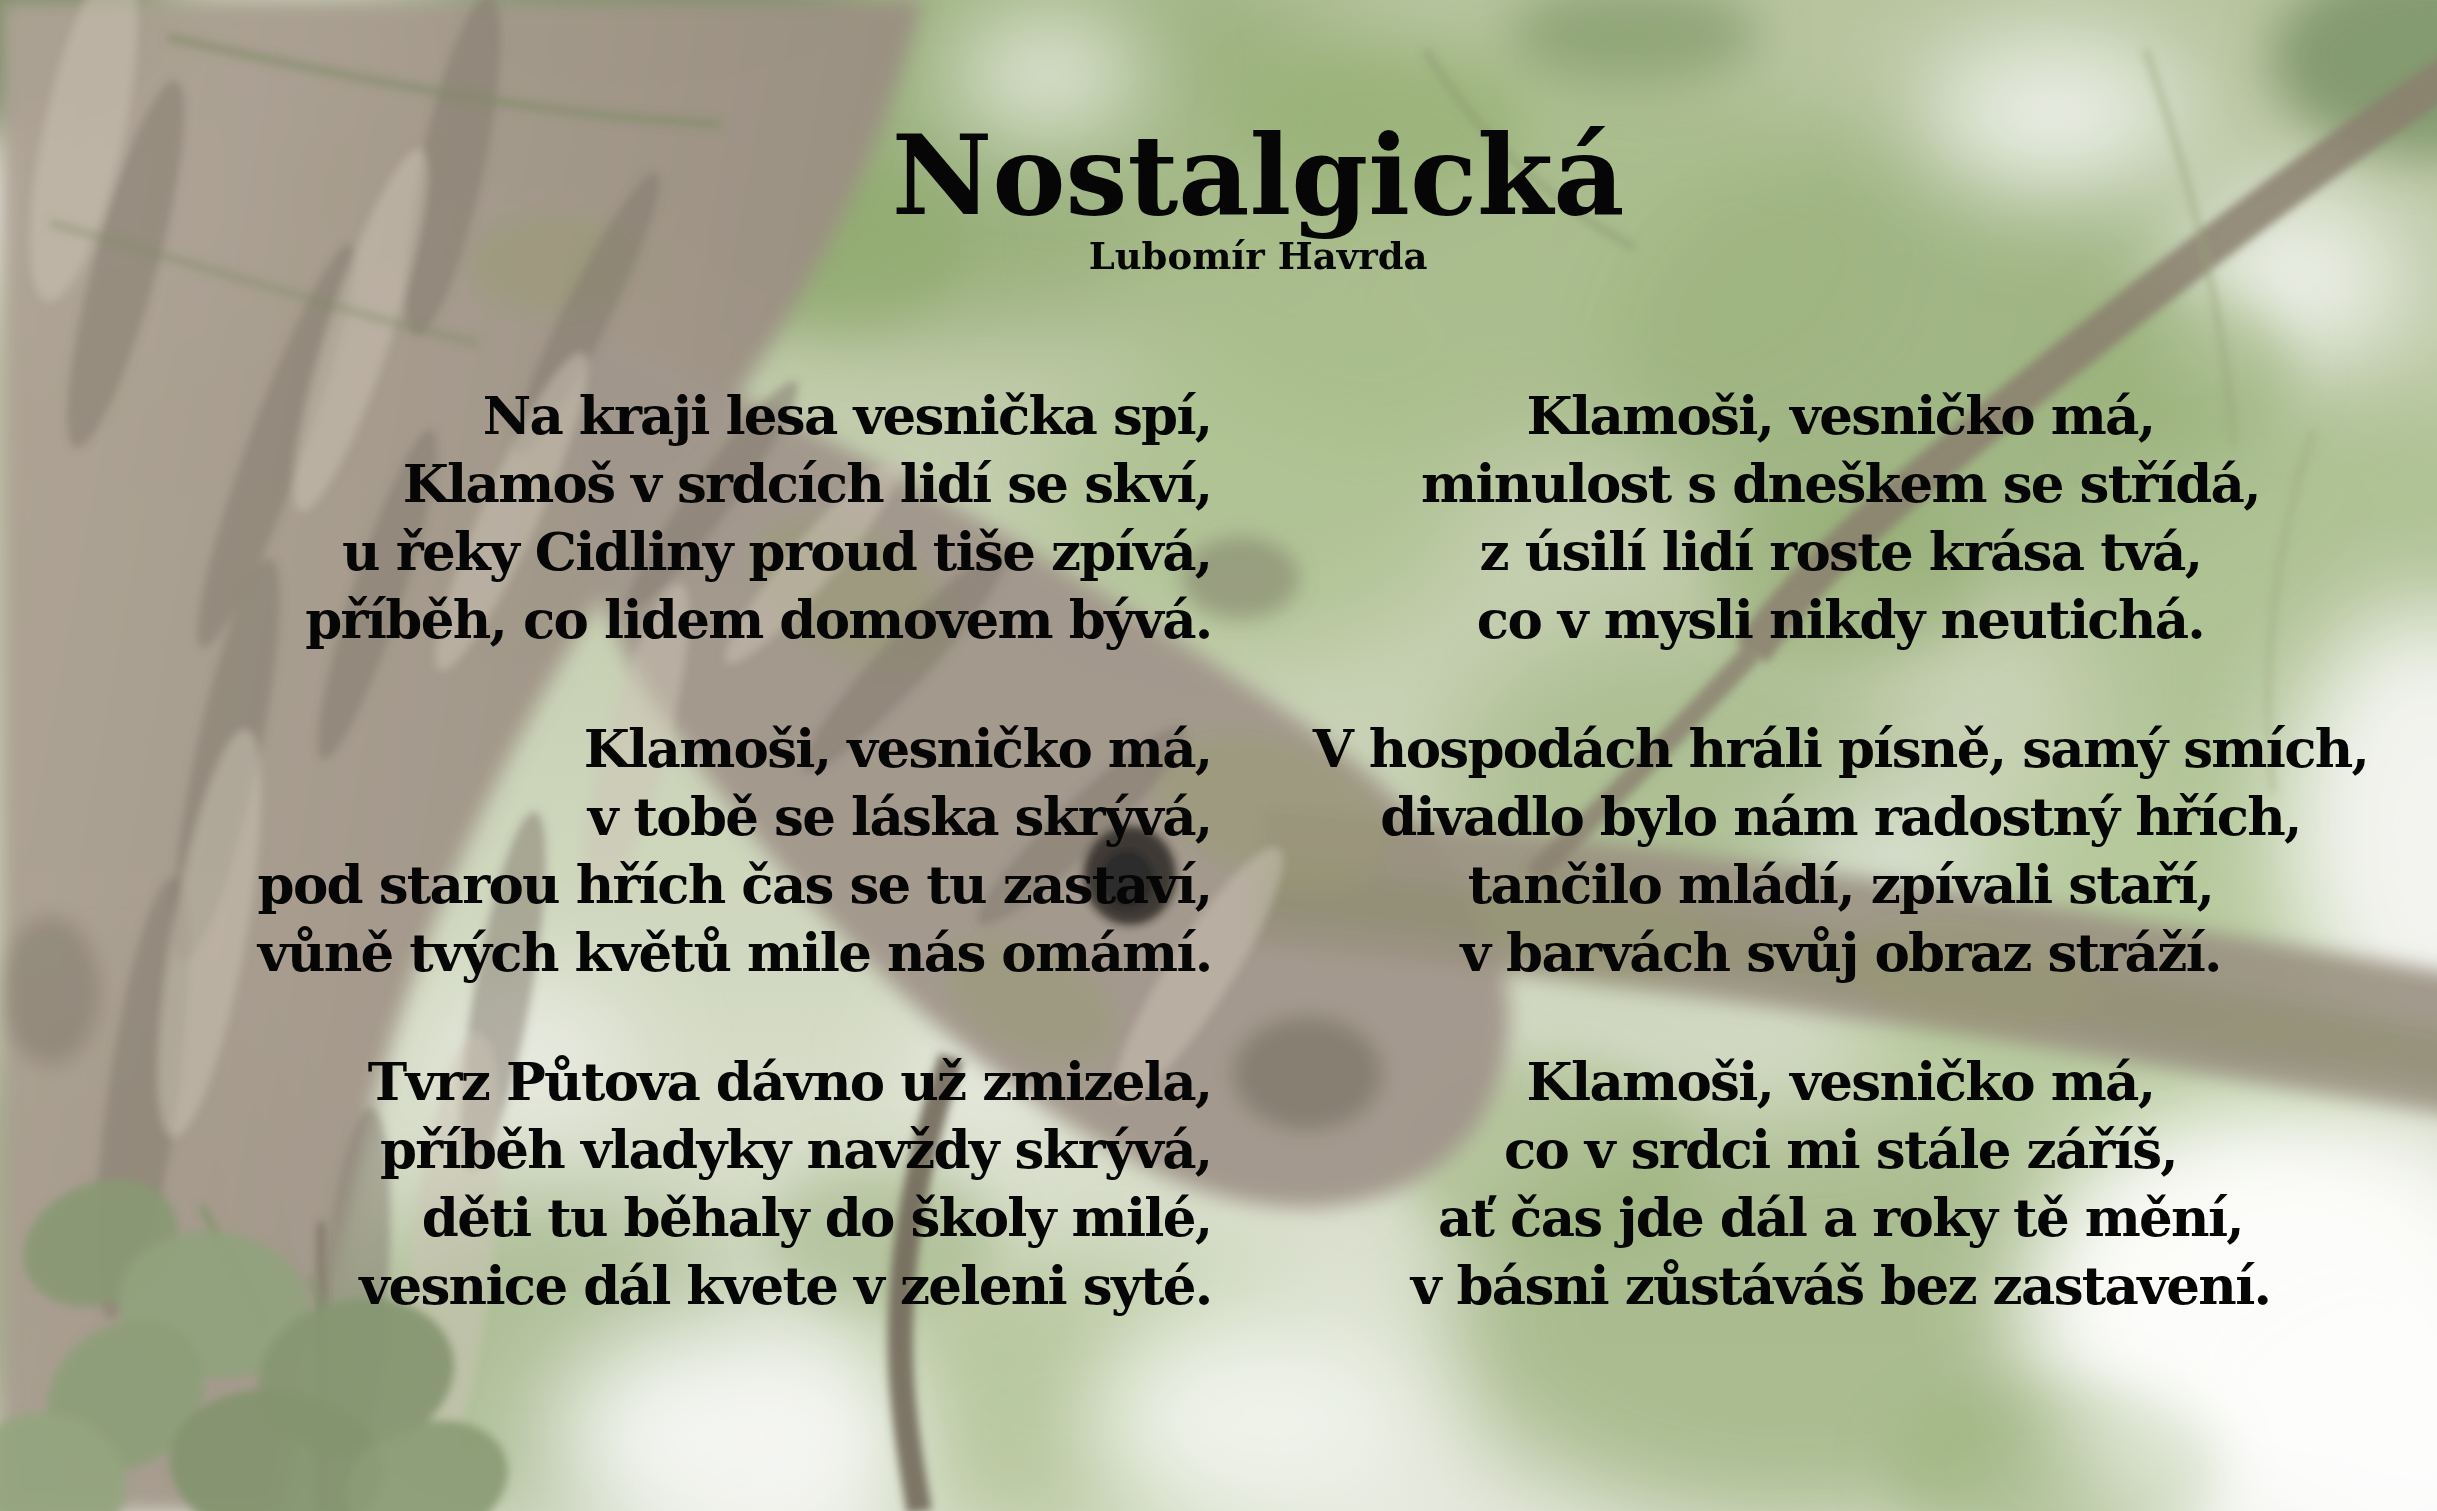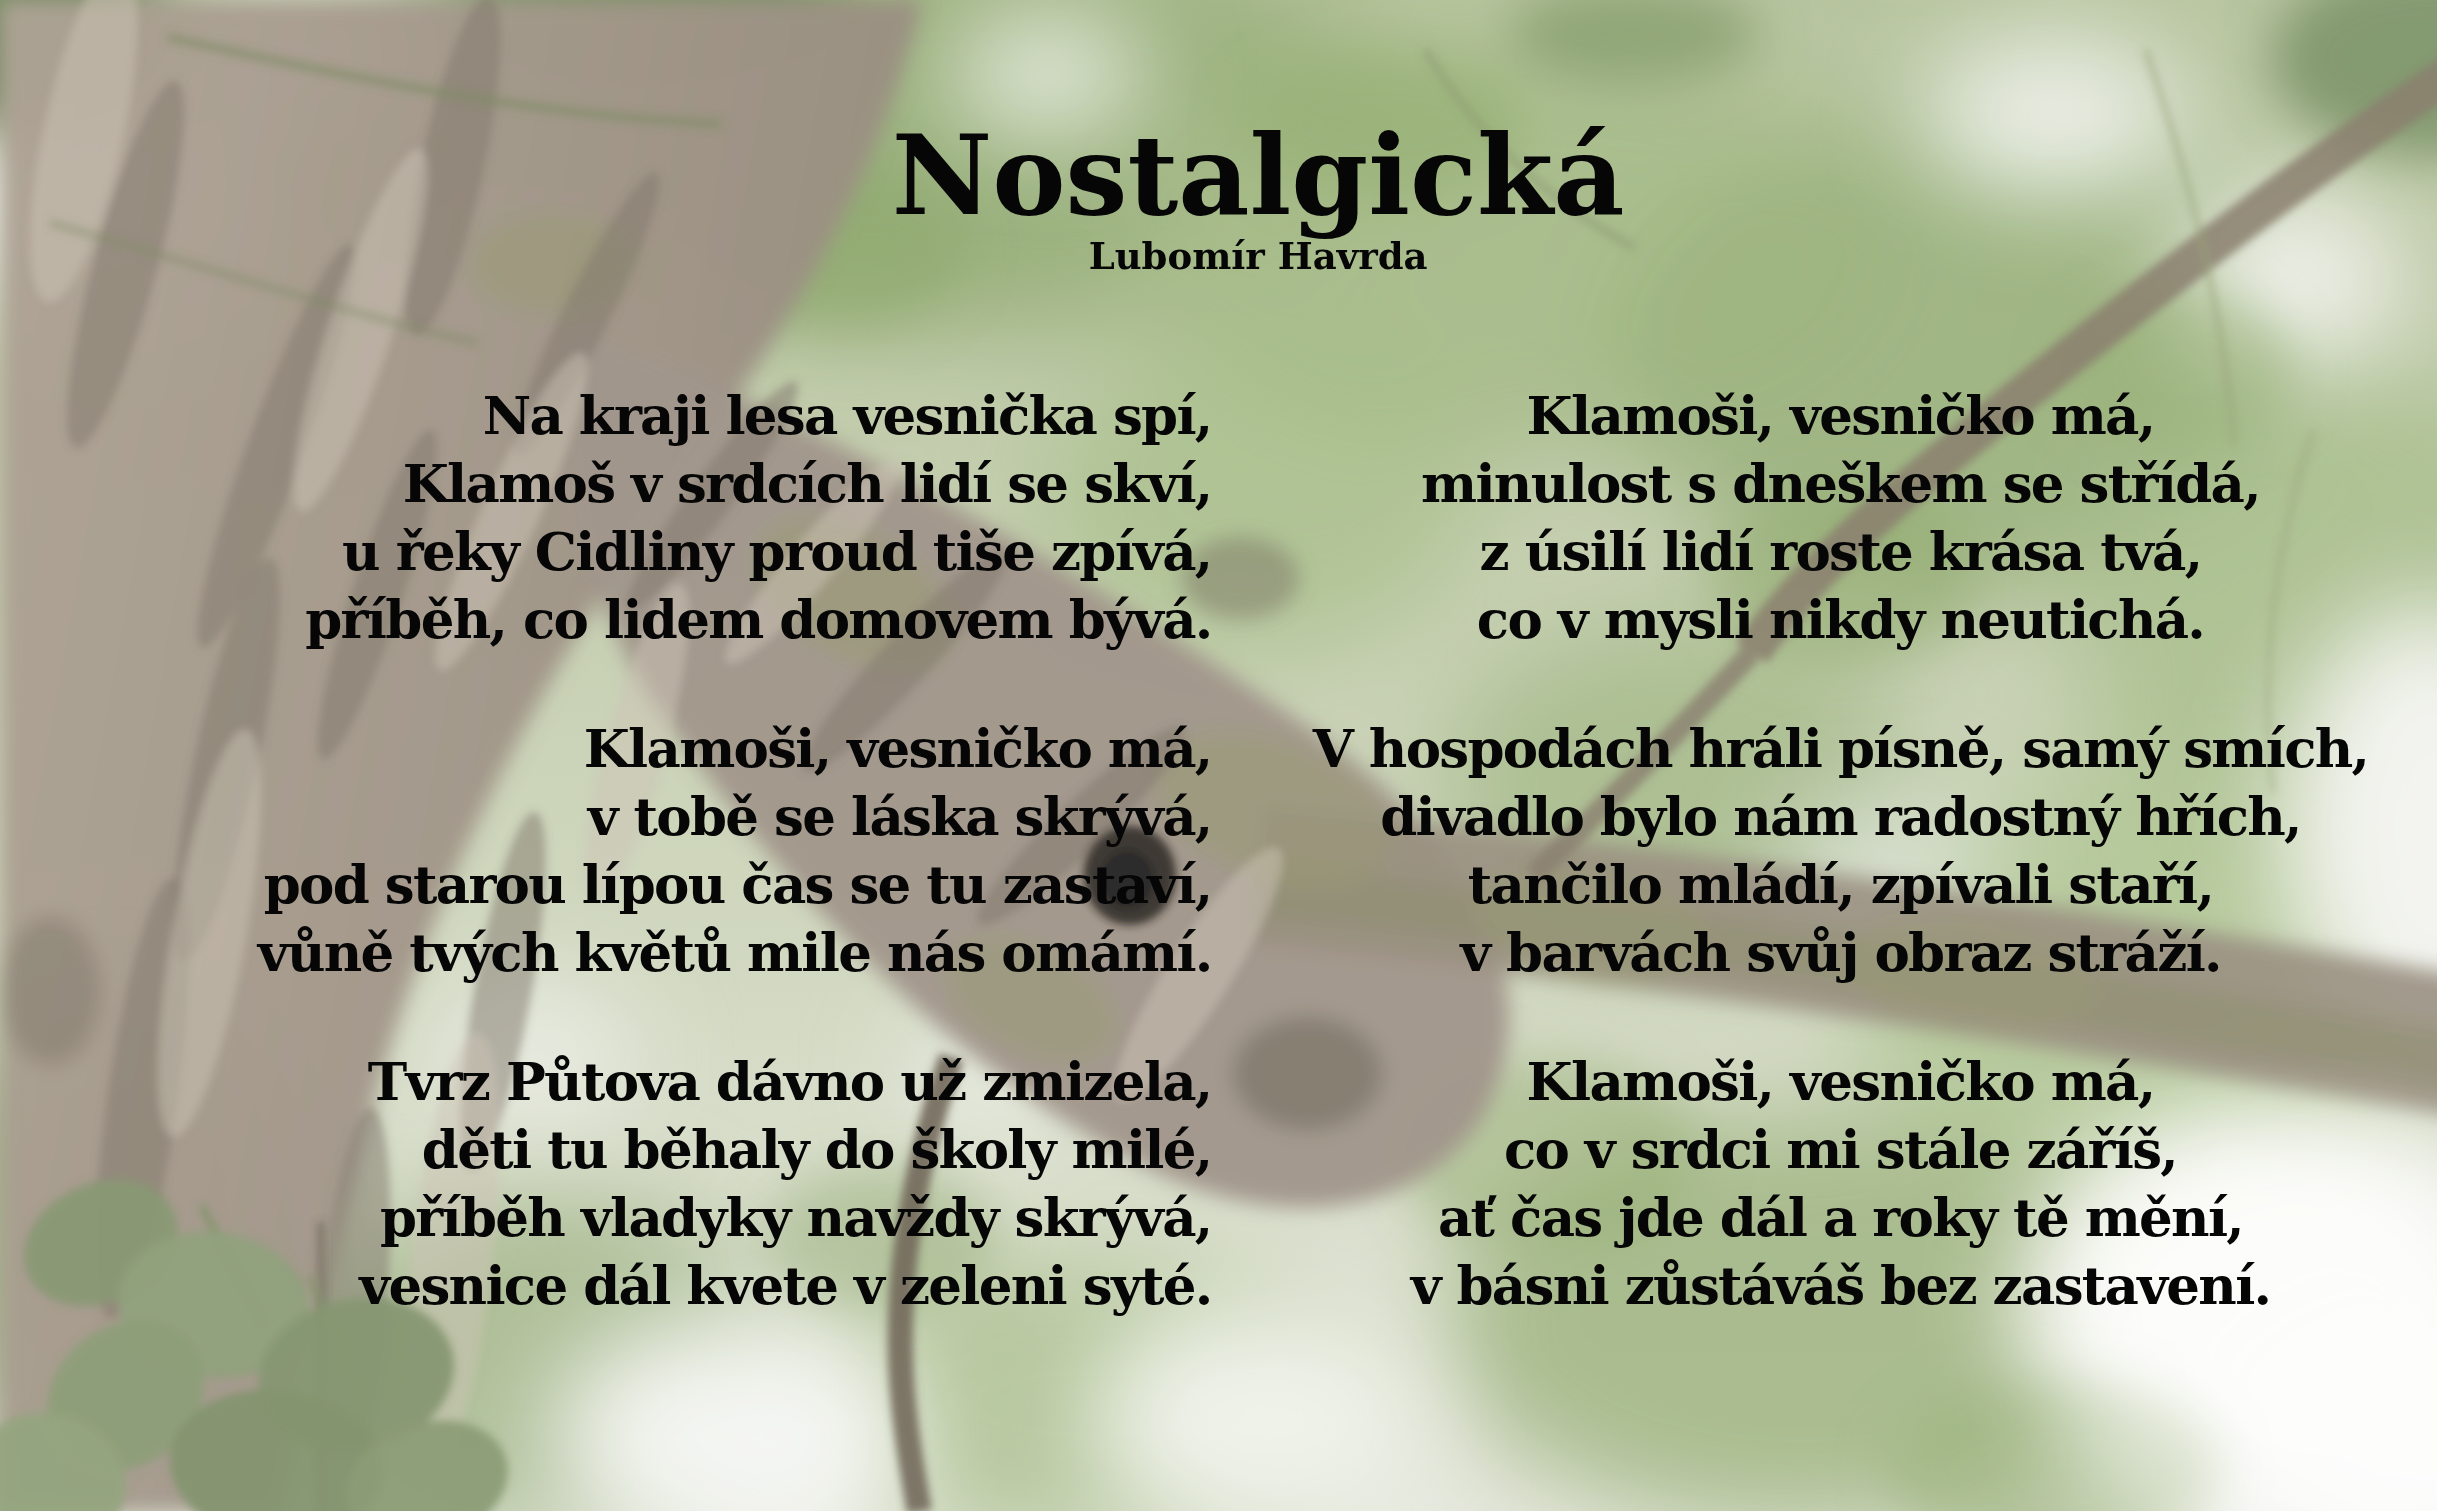--- a/index.html
+++ b/index.html
@@ -182,27 +182,27 @@
     <div class="col col-left">
       <div class="stanza">
         <div class="line">Na kraji lesa vesnička spí,</div>
         <div class="line">Klamoš v srdcích lidí se skví,</div>
         <div class="line">u řeky Cidliny proud tiše zpívá,</div>
         <div class="line">příběh, co lidem domovem bývá.</div>
       </div>
       <div class="stanza">
         <div class="line">Klamoši, vesničko má,</div>
         <div class="line">v tobě se láska skrývá,</div>
-        <div class="line">pod starou lípou čas se tu zastaví,</div>
+        <div class="line">pod starou hřích čas se tu zastaví,</div>
         <div class="line">vůně tvých květů mile nás omámí.</div>
       </div>
       <div class="stanza">
         <div class="line">Tvrz Půtova dávno už zmizela,</div>
+        <div class="line">příběh vladyky navždy skrývá,</div>
         <div class="line">děti tu běhaly do školy milé,</div>
-        <div class="line">příběh vladyky navždy skrývá,</div>
         <div class="line">vesnice dál kvete v zeleni syté.</div>
       </div>
     </div>
 
     <div class="col col-right">
       <div class="stanza">
         <div class="line">Klamoši, vesničko má,</div>
         <div class="line">minulost s dneškem se střídá,</div>
         <div class="line">z úsilí lidí roste krása tvá,</div>
         <div class="line">co v mysli nikdy neutichá.</div>

